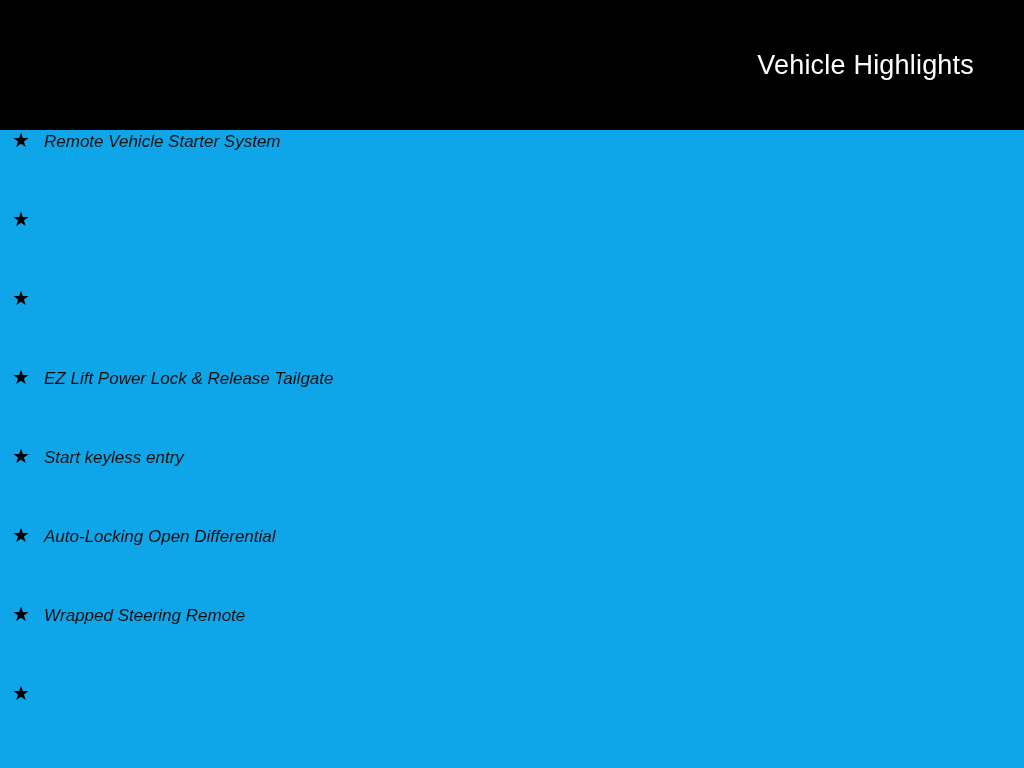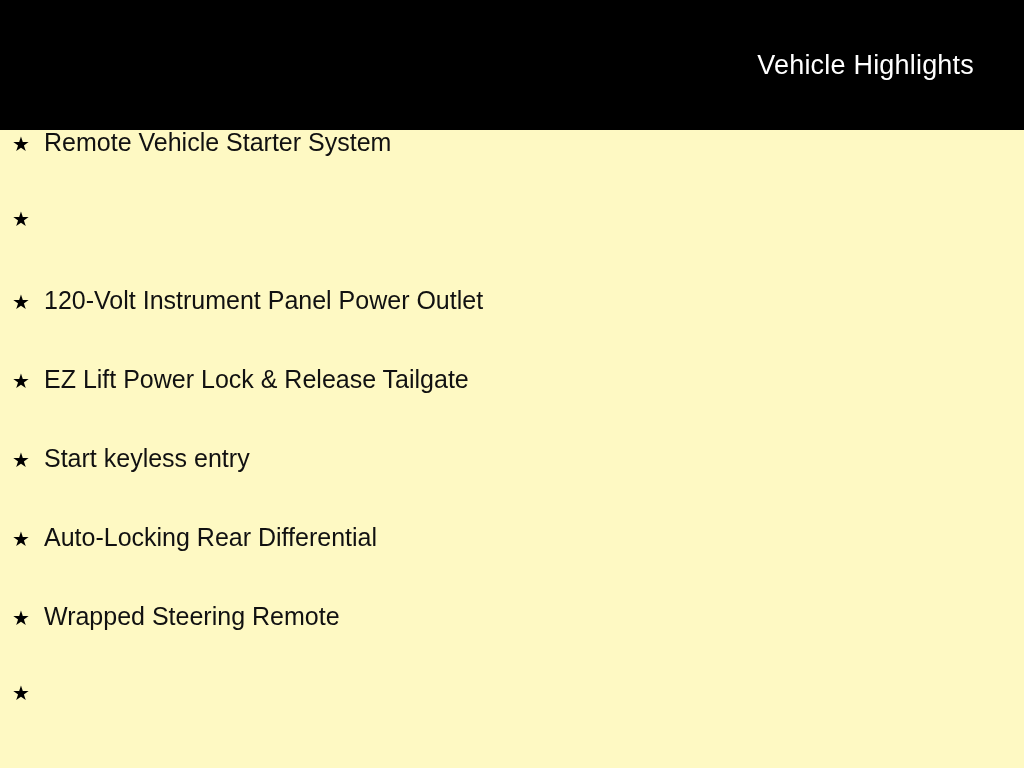--- a/index.html
+++ b/index.html
@@ -9,21 +9,21 @@
     height: 768px;
     background: #ffffff;
     font-family: "Liberation Sans", sans-serif;
     overflow: hidden;
   }
 
   .page {
     position: relative;
     width: 1024px;
     height: 768px;
-    background: #fef9c3;
+    background: #0ea5e9;
     box-sizing: border-box;
   }
 
   .header-bar {
     position: absolute;
     left: 0;
     top: 0;
     width: 1024px;
     height: 130px;
     background: #000000;
@@ -66,23 +66,24 @@
     width: 32px;
     color: #000000;
     font-size: 20px;
     line-height: 1;
     text-align: left;
   }
 
   .highlight-label {
     flex: 1 1 auto;
     color: #111111;
-    font-size: 25px;
+    font-size: 17px;
     line-height: 1;
     white-space: nowrap;
+    font-style: italic;
   }
 </style>
 </head>
 <body>
 
 <div class="page">
 
   <div class="header-bar">
     <div class="header-title">Vehicle Highlights</div>
   </div>
@@ -93,36 +94,35 @@
       <span class="star-icon">★</span>
       <span class="highlight-label">Remote Vehicle Starter System</span>
     </li>
 
     <li class="highlight-item">
       <span class="star-icon">★</span>
     </li>
 
     <li class="highlight-item">
       <span class="star-icon">★</span>
-      <span class="highlight-label">120-Volt Instrument Panel Power Outlet</span>
     </li>
 
     <li class="highlight-item">
       <span class="star-icon">★</span>
       <span class="highlight-label">EZ Lift Power Lock &amp; Release Tailgate</span>
     </li>
 
     <li class="highlight-item">
       <span class="star-icon">★</span>
       <span class="highlight-label">Start keyless entry</span>
     </li>
 
     <li class="highlight-item">
       <span class="star-icon">★</span>
-      <span class="highlight-label">Auto-Locking Rear Differential</span>
+      <span class="highlight-label">Auto-Locking Open Differential</span>
     </li>
 
     <li class="highlight-item">
       <span class="star-icon">★</span>
       <span class="highlight-label">Wrapped Steering Remote</span>
     </li>
 
     <li class="highlight-item">
       <span class="star-icon">★</span>
     </li>

